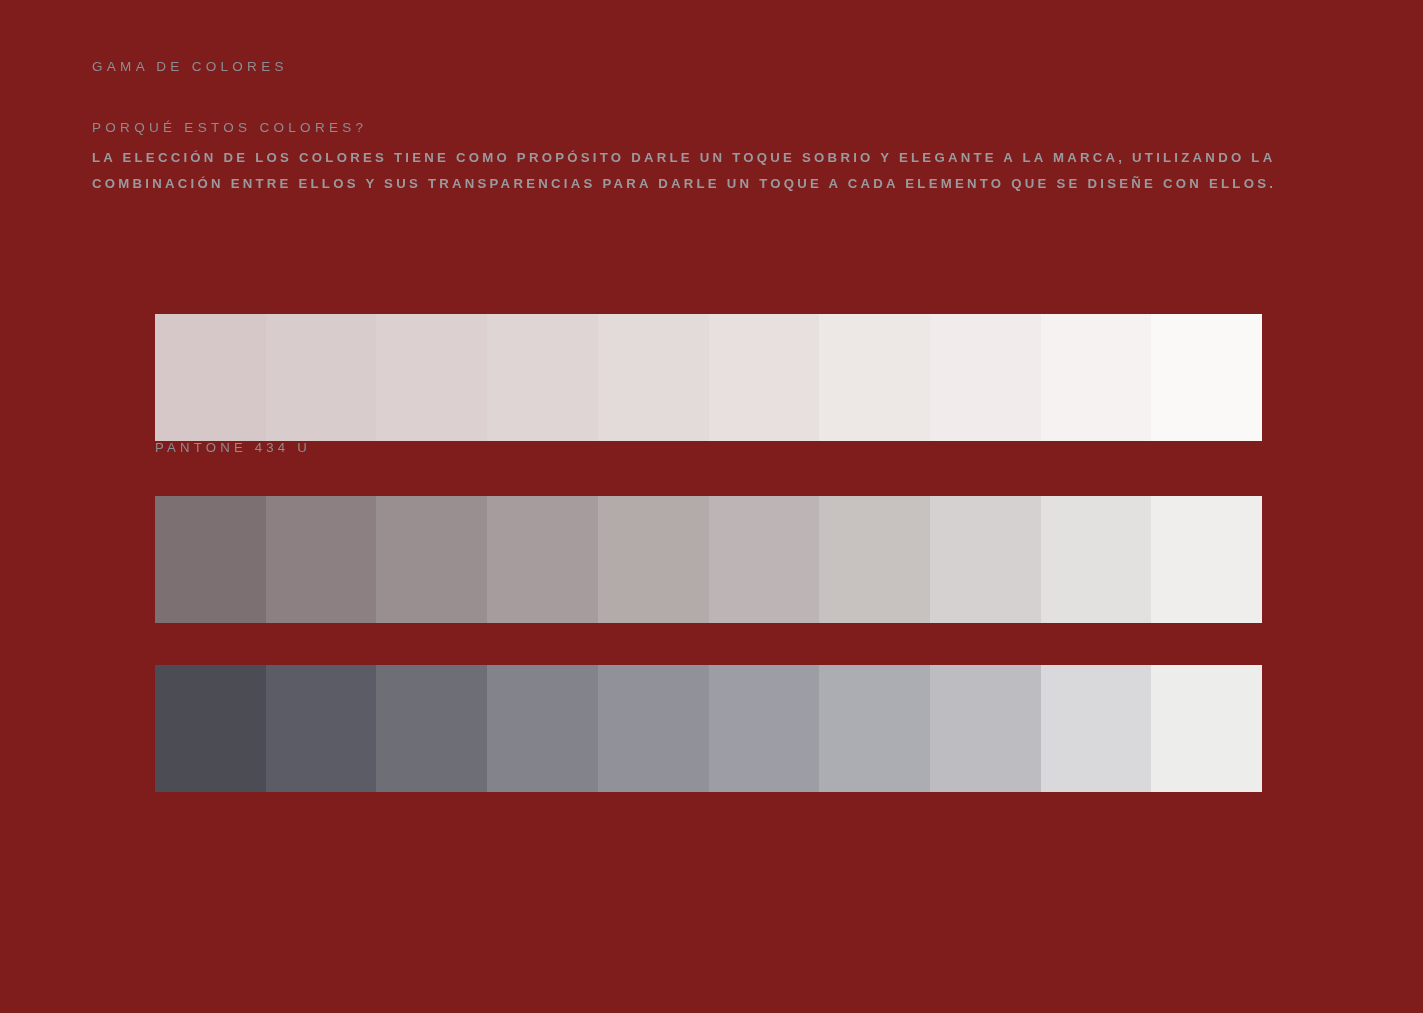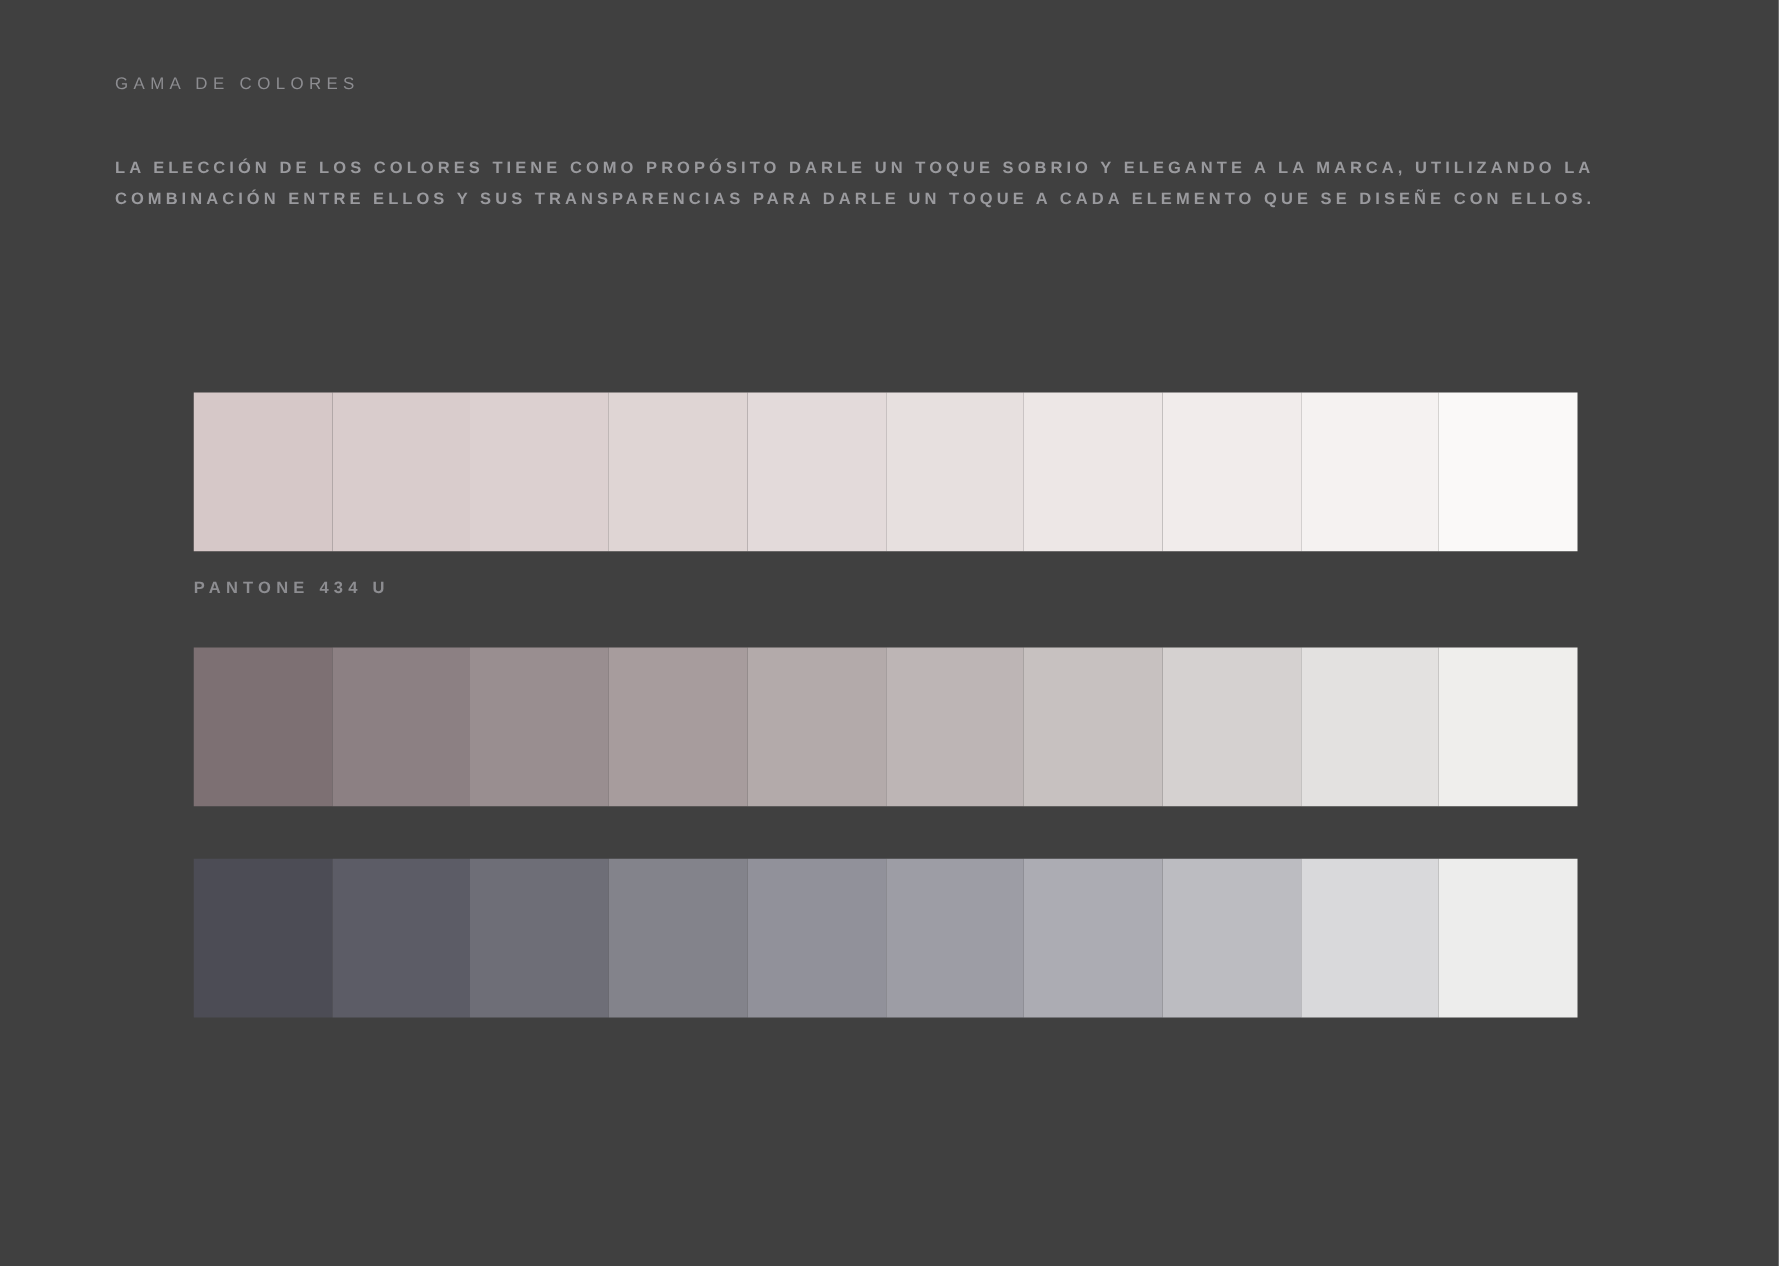--- a/index.html
+++ b/index.html
@@ -15,21 +15,21 @@
     overflow: hidden;
     position: relative;
   }
 
   .page {
     position: absolute;
     left: 0;
     top: 0;
     width: 1423px;
     height: 1013px;
-    background: #404040;
+    background: #7f1d1d;
   }
 
   
   .text-block {
     position: absolute;
     left: 92px;
     top: 60px;
     width: 1240px;
   }
 
@@ -96,37 +96,37 @@
   .swatch {
     flex: 1 1 0;
     height: 100%;
     display: block;
   }
 
   .palette-label {
     font-size: 13.2px;
     letter-spacing: 4.2px;
     color: #8d8d91;
-    font-weight: 700;
+    font-weight: 400;
     text-transform: uppercase;
     margin: 0;
-    padding-top: 22px;
     line-height: 1.0;
     white-space: nowrap;
   }
 </style>
 </head>
 <body style="background-color: rgb(255, 255, 255);">
 
 <div class="page">
 
   <div class="text-block">
     <h1 class="section-title">GAMA DE COLORES</h1>
 
     <div class="intro">
+      <p class="intro-question">PORQUÉ ESTOS COLORES?</p>
       <p class="intro-body">LA ELECCIÓN DE LOS COLORES TIENE COMO PROPÓSITO DARLE UN TOQUE SOBRIO Y ELEGANTE A LA MARCA, UTILIZANDO LA COMBINACIÓN ENTRE ELLOS Y SUS TRANSPARENCIAS PARA DARLE UN TOQUE A CADA ELEMENTO QUE SE DISEÑE CON ELLOS.</p>
     </div>
   </div>
 
   <div class="palettes">
 
     <div class="palette-group">
       <div class="swatch-row">
         <span class="swatch" style="background-color: rgb(214, 200, 200);"></span>
         <span class="swatch" style="background-color: rgb(217, 204, 204);"></span>

